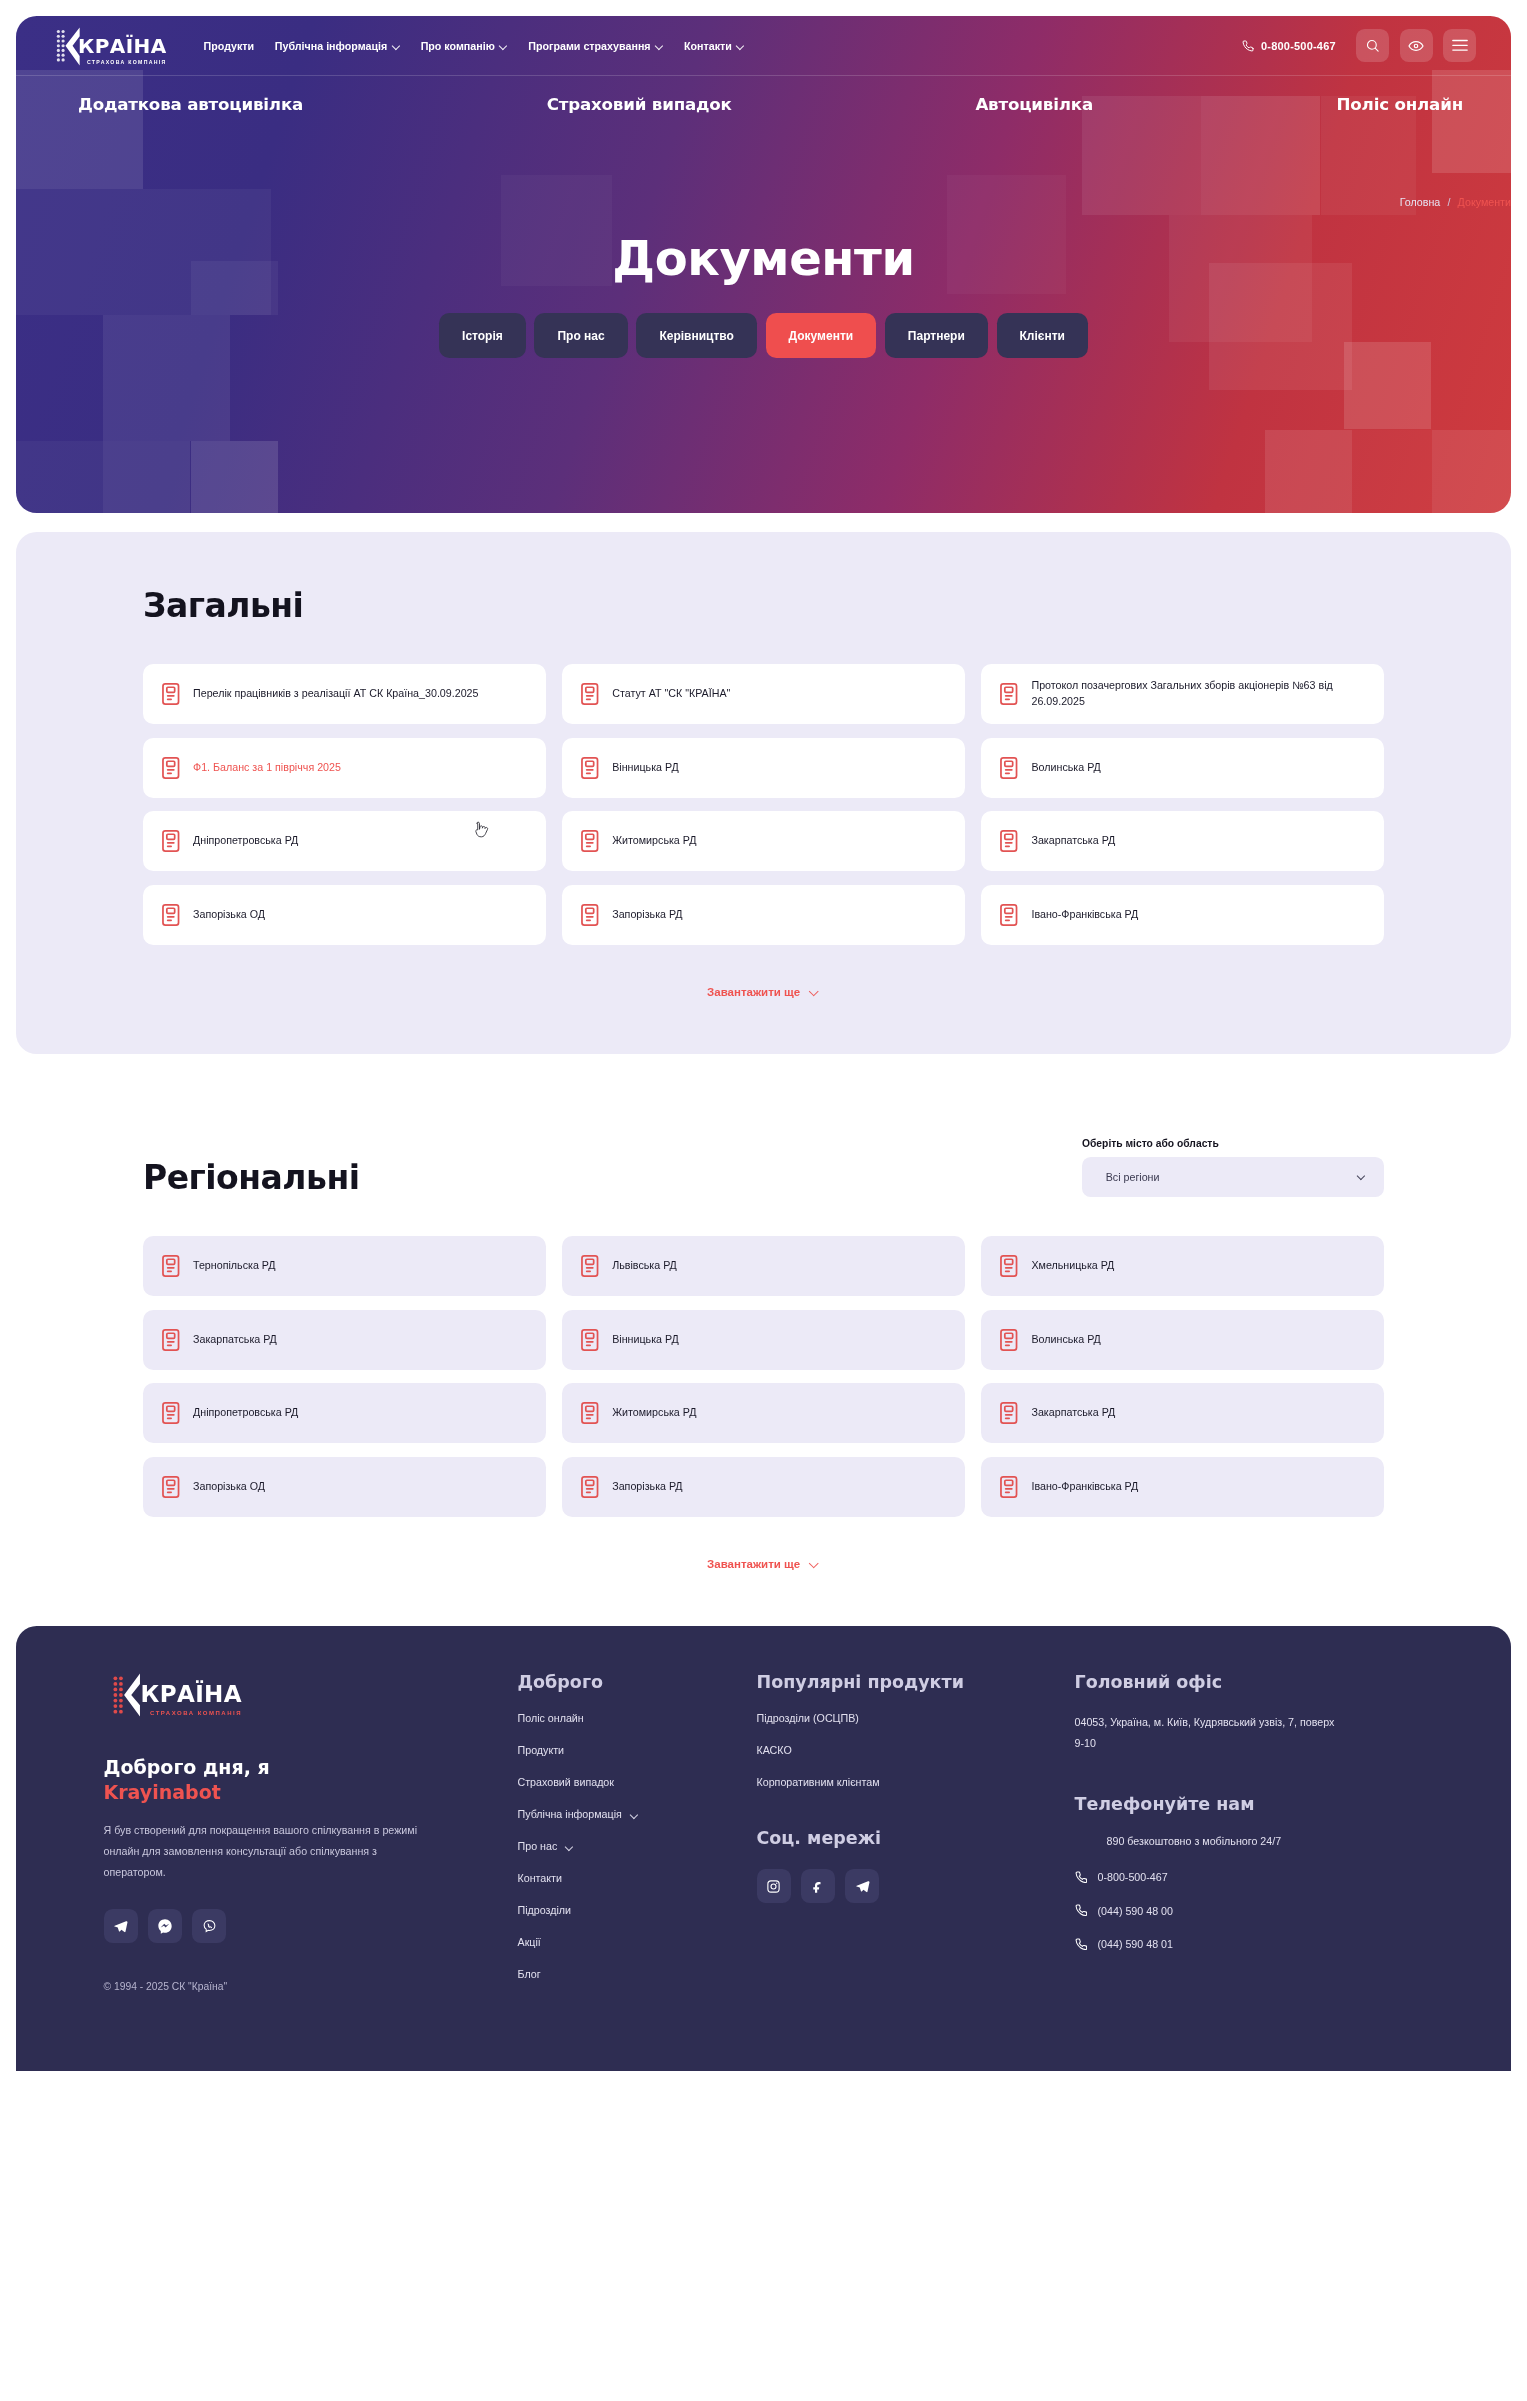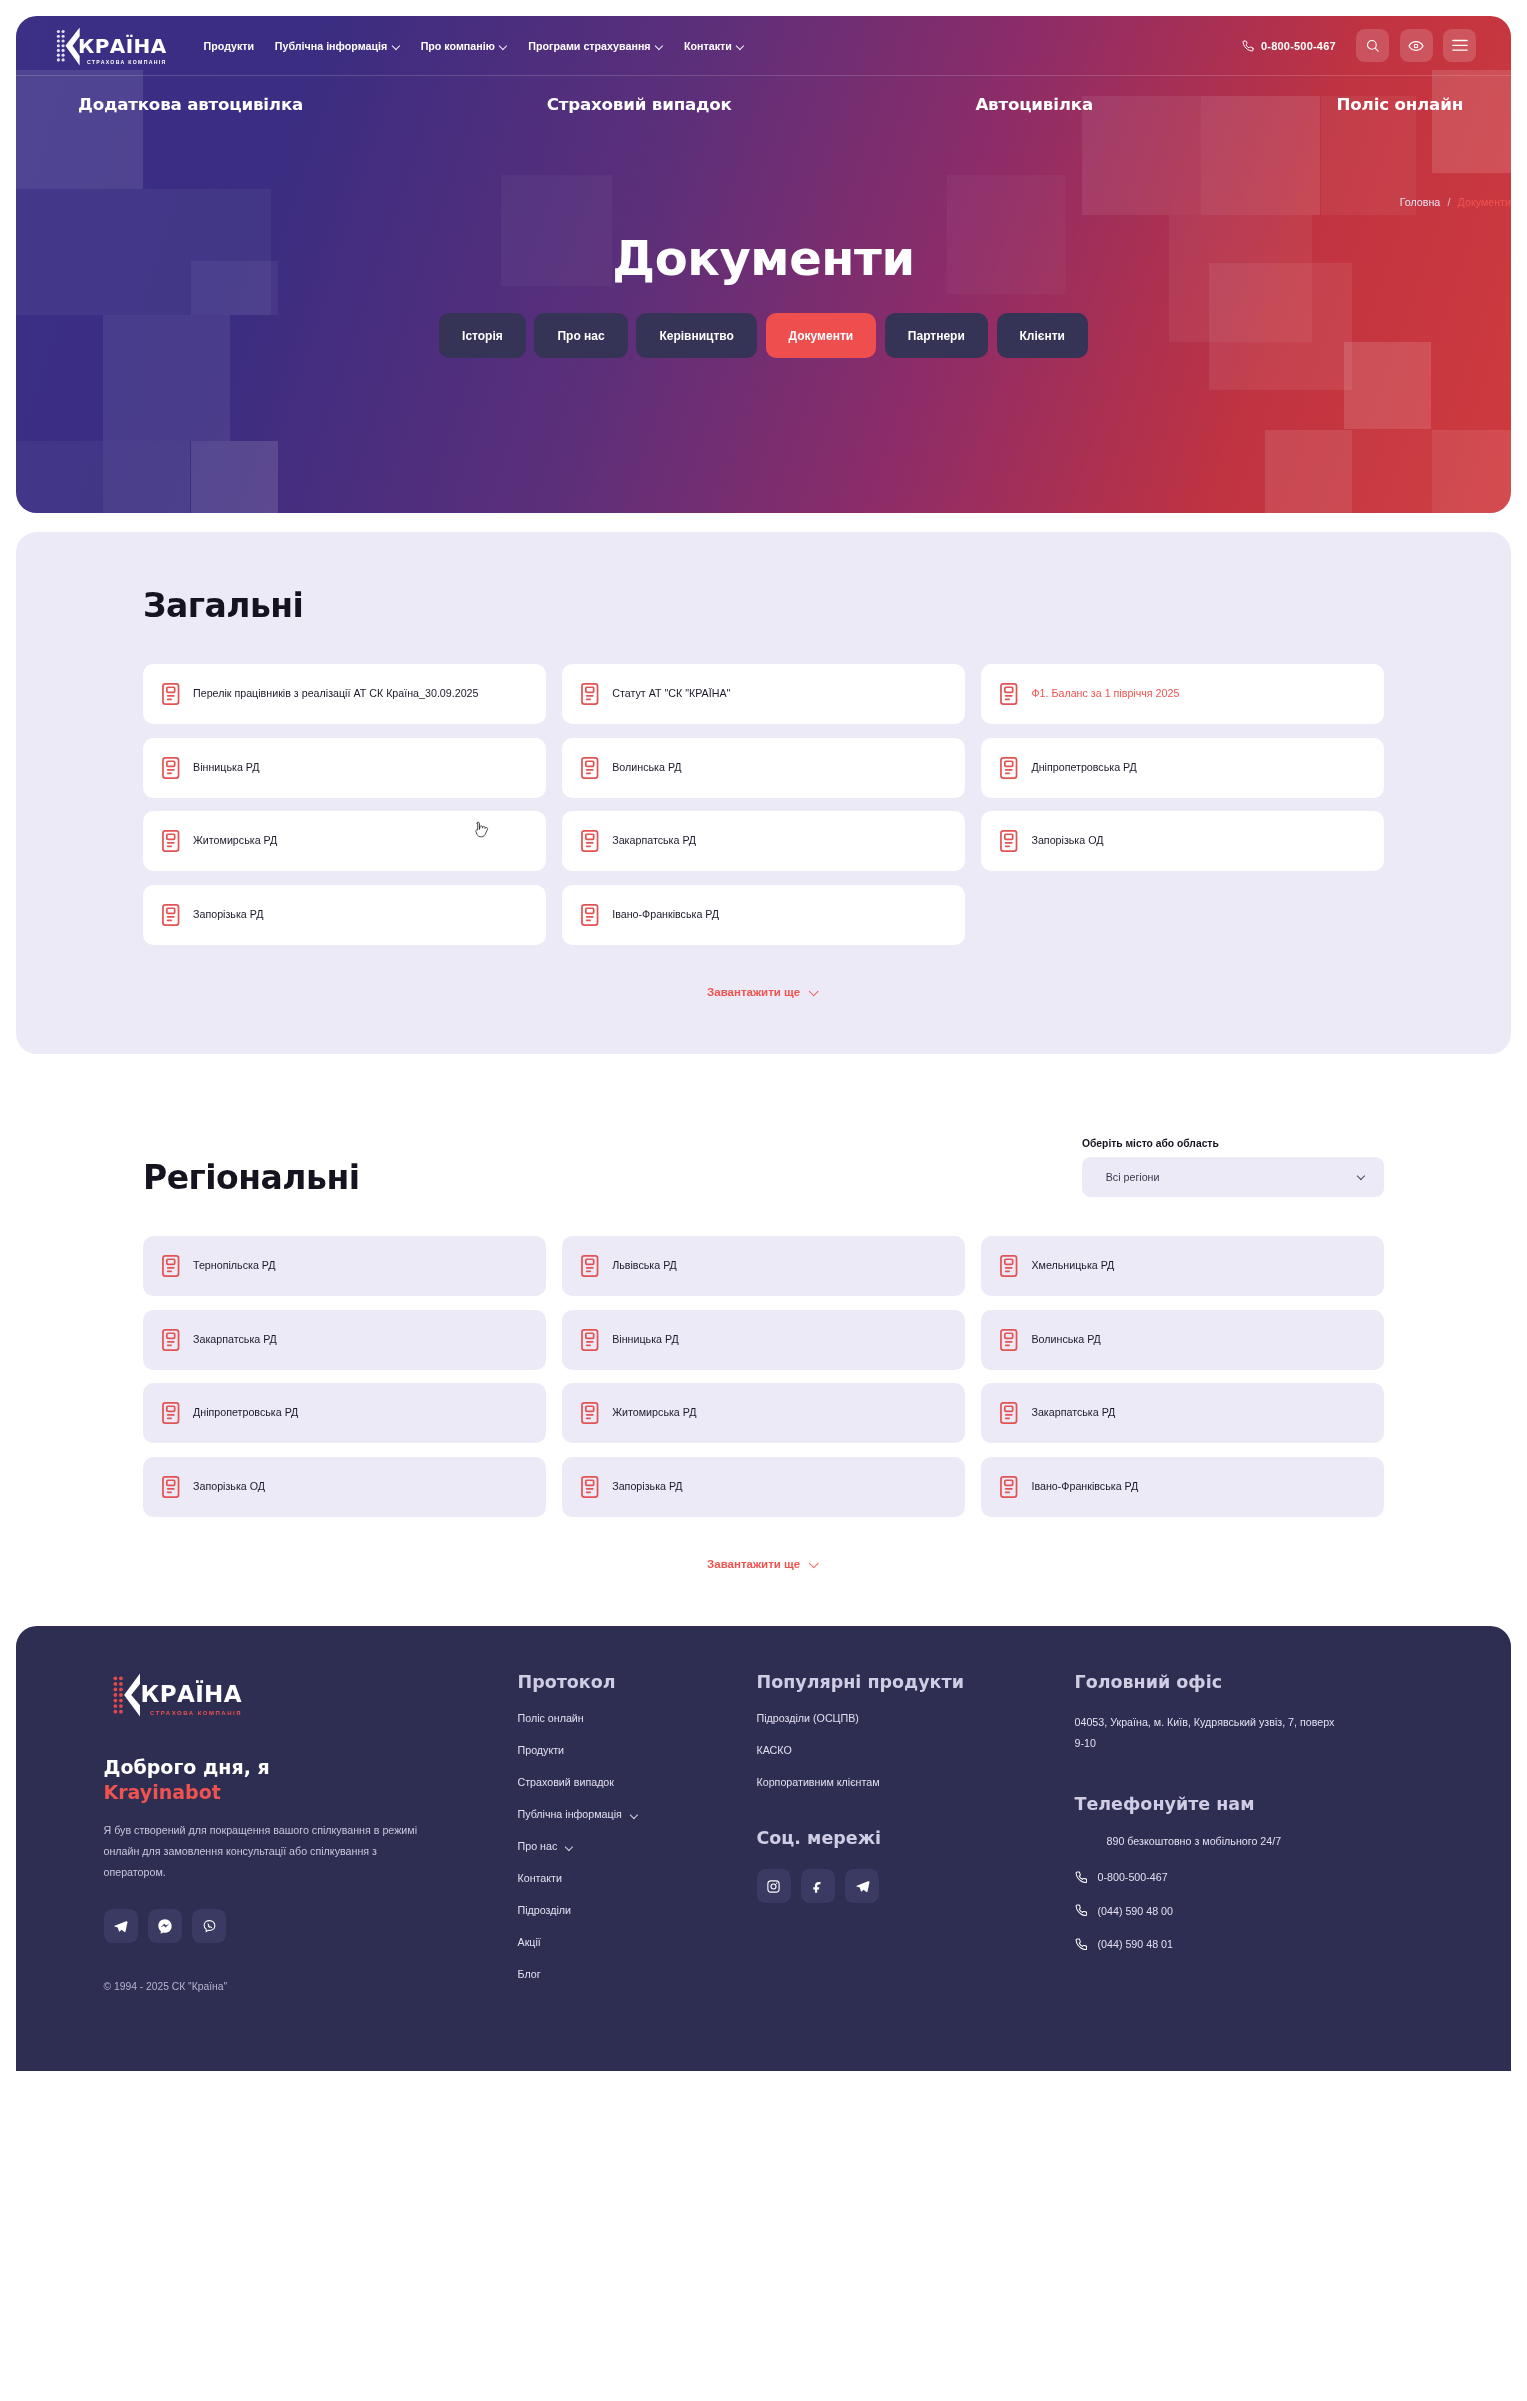--- a/index.html
+++ b/index.html
@@ -345,20 +345,29 @@
         </div>
         <div class="doc-card">
           <svg class="doc-ico" viewBox="0 0 22 28" fill="none">
             <rect x="1.1" y="1.1" width="19.8" height="25.8" rx="3" stroke="#e25353" stroke-width="2.2"></rect>
             <rect x="6" y="5.4" width="10" height="6.6" rx="1.4" stroke="#e25353" stroke-width="2.2"></rect>
             <rect x="6" y="15.2" width="10" height="2.3" rx="1.15" fill="#e25353"></rect>
             <rect x="6" y="19.6" width="6.6" height="2.3" rx="1.15" fill="#e25353"></rect>
           </svg>
           <span class="doc-label">Статут АТ "СК "КРАЇНА"</span>
         </div>
+        <div class="doc-card">
+          <svg class="doc-ico" viewBox="0 0 22 28" fill="none">
+            <rect x="1.1" y="1.1" width="19.8" height="25.8" rx="3" stroke="#e25353" stroke-width="2.2"></rect>
+            <rect x="6" y="5.4" width="10" height="6.6" rx="1.4" stroke="#e25353" stroke-width="2.2"></rect>
+            <rect x="6" y="15.2" width="10" height="2.3" rx="1.15" fill="#e25353"></rect>
+            <rect x="6" y="19.6" width="6.6" height="2.3" rx="1.15" fill="#e25353"></rect>
+          </svg>
+          <span class="doc-label">Протокол позачергових Загальних зборів акціонерів №63 від 26.09.2025</span>
+        </div>
         <div class="doc-card hover">
           <svg class="doc-ico" viewBox="0 0 22 28" fill="none">
             <rect x="1.1" y="1.1" width="19.8" height="25.8" rx="3" stroke="#e25353" stroke-width="2.2"></rect>
             <rect x="6" y="5.4" width="10" height="6.6" rx="1.4" stroke="#e25353" stroke-width="2.2"></rect>
             <rect x="6" y="15.2" width="10" height="2.3" rx="1.15" fill="#e25353"></rect>
             <rect x="6" y="19.6" width="6.6" height="2.3" rx="1.15" fill="#e25353"></rect>
           </svg>
           <span class="doc-label">Ф1. Баланс за 1 півріччя 2025</span>
         </div>
         <div class="doc-card">
@@ -624,21 +633,21 @@
             <path d="M12 2.6c-5 0-8.6 3-8.6 7.4 0 2.6 1.2 4.8 3.3 6.2v3.9l3.1-2c.7.1 1.4.2 2.2.2 5 0 8.6-3 8.6-7.4S17 2.6 12 2.6z"></path>
             <path d="M9 8.2c.6-.2 1 0 1.3.6l.5 1c.2.4.1.7-.2 1l-.3.3c.4.9 1.1 1.6 2 2l.3-.3c.3-.3.6-.4 1-.2l1 .5c.6.3.8.7.6 1.3"></path>
           </svg>
         </div>
       </div>
 
       <div class="copyright">© 1994 - 2025 СК "Країна"</div>
     </div>
 
     <div class="fcol-pages">
-      <div class="f-head">Протокол</div>
+      <div class="f-head">Доброго</div>
       <div id="pages-list">
           <div class="f-link">
             <span>Поліс онлайн</span>
           </div>
           <div class="f-link">
             <span>Продукти</span>
           </div>
           <div class="f-link">
             <span>Страховий випадок</span>
           </div>

